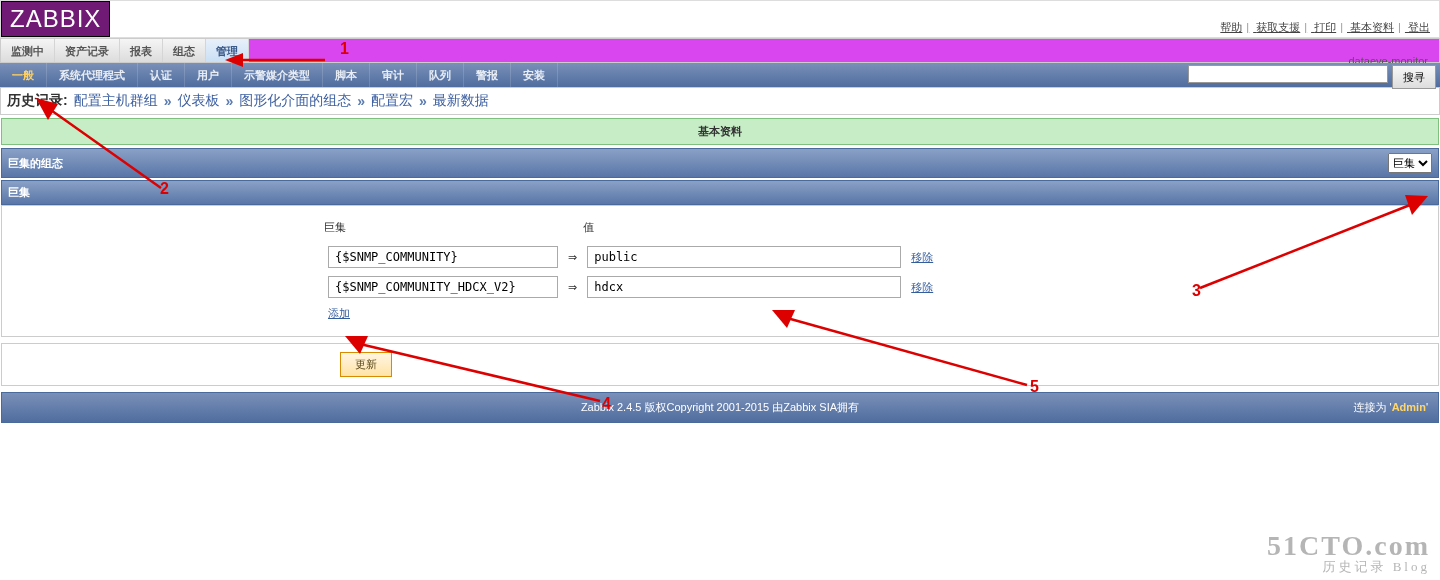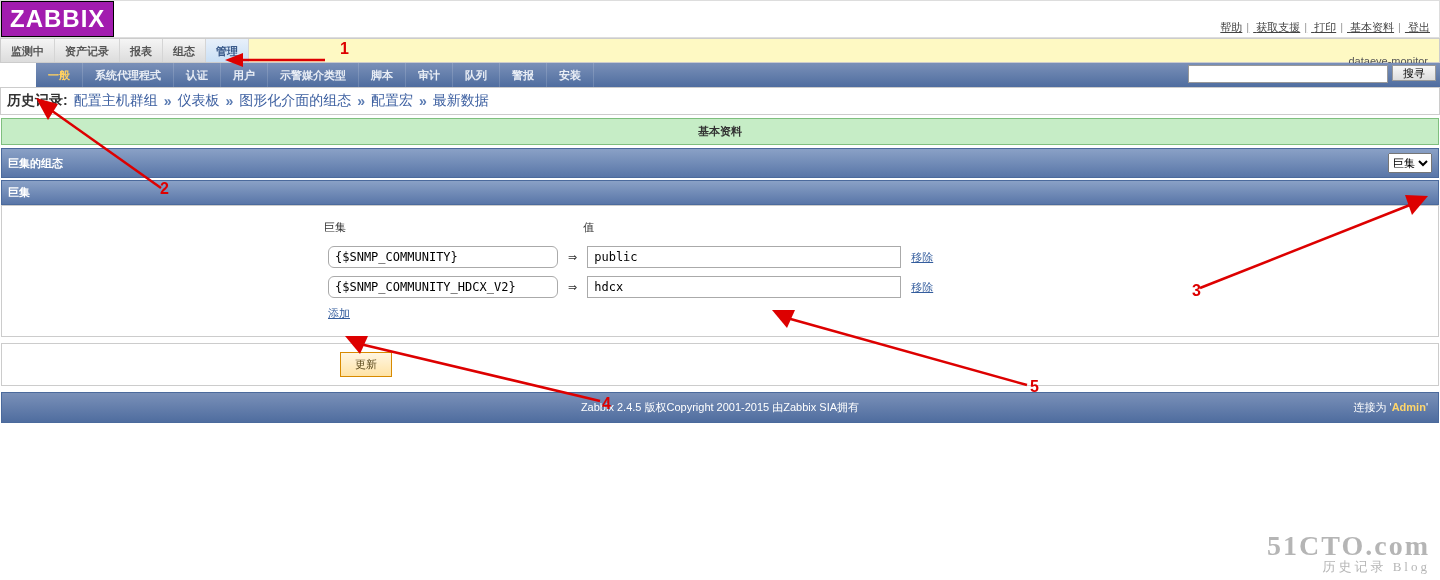--- a/index.html
+++ b/index.html
@@ -1,44 +1,44 @@
 <!DOCTYPE html>
 <html><head>
 <meta charset="utf-8">
 <style>
 * { box-sizing: border-box; margin: 0; padding: 0; }
 body { font-family: Verdana, Arial, sans-serif; font-size: 11px; background: #fff; color: #333; width: 1440px; }
 .top-right-links { position: absolute; top: 20px; right: 10px; font-size: 11px; color: #444; text-decoration: underline; }
 .top-right-links span { cursor: pointer; }
 .top-right-links .sep { margin: 0 4px; color: #999; }
 .logo-row { display: flex; align-items: flex-start; border: 1px solid #ddd; }
-.logo { background: #a21caf; color: #fff; font-family: Arial, sans-serif; font-weight: bold; font-size: 24px; padding: 3px 8px; letter-spacing: 1px; border: 1px solid #000; }
+.logo { background: #701a75; color: #fff; font-family: Arial, sans-serif; font-weight: normal; font-size: 24px; padding: 3px 8px; letter-spacing: 1px; border: 1px solid #000; }
 .host-label { position: absolute; right: 12px; top: 55px; font-size: 11px; color: #555; }
-.tabs1 { background: #fef9c3; display: flex; border: 1px solid #ccc; height: 25px; align-items: stretch; text-align: center; }
+.tabs1 { background: #d946ef; display: flex; border: 1px solid #ccc; height: 25px; align-items: stretch; text-align: center; }
 .tabs1 .tab { padding: 5px 10px; color: #555; cursor: pointer; border-right: 1px solid #d5d5d5; background: linear-gradient(#f5f5f5,#dcdcdc); font-weight: bold; }
 .tabs1 .tab.active { background: linear-gradient(#e8f0fa,#c9dff5); color: #3a5a8a; }
-.tabs2 { background: linear-gradient(#7a90b8,#4f6d9f); display: flex; height: 24px; align-items: flex-end; position: relative; margin-left: 36px; }
+.tabs2 { background: linear-gradient(#7a90b8,#4f6d9f); display: flex; height: 24px; align-items: flex-end; position: relative; }
 .tabs2 .tab { padding: 0 12px; color: #e8edf5; cursor: pointer; height: 100%; display: flex; align-items: center; font-weight: bold; border-right: 1px solid rgba(255,255,255,0.15); }
 .tabs2 .tab.active { color: #ffd060; }
 .search-wrap { position: absolute; right: 4px; top: 2px; display: flex; gap: 4px; }
 .search-wrap input { width: 200px; height: 18px; font-size: 11px; border: 1px solid #999; padding: 0 4px; }
-.search-wrap button { height: 16px; font-size: 11px; padding: 0 10px; background: linear-gradient(#f8f8f8,#ddd); border: 1px solid #999; cursor: pointer; }
+.search-wrap button { height: 24px; font-size: 11px; padding: 0 10px; background: linear-gradient(#f8f8f8,#ddd); border: 1px solid #999; cursor: pointer; }
 .history-row { border: 1px solid #ccc; padding: 4px 6px; display: flex; align-items: center; gap: 6px; font-size: 14px; }
 .history-row .label { color: #333; font-weight: bold; line-height: 1.1; }
 .history-row a { color: #3c5fa0; text-decoration: none; cursor: pointer; }
 .history-row .chev { color: #5b7cb3; font-weight: bold; }
 .success-banner { border: 1px solid #7fbf7f; background: #c6edc6; text-align: center; padding: 5px; font-weight: bold; margin: 3px 1px; }
 .bar { background: linear-gradient(#8aa1c6,#5976a8); color: #fff; padding: 4px 6px; border: 1px solid #4b6a9c; font-weight: bold; display: flex; justify-content: space-between; align-items: center; margin: 2px 1px 0; }
 .bar select { font-size: 11px; height: 20px; }
 .form-pane { border: 1px solid #ccc; margin: 0 1px; padding: 10px; }
 .form-table { margin-left: 310px; }
 .form-table th { text-align: left; font-weight: normal; color: #333; padding: 2px 10px 6px 0; }
 .form-table td { padding: 3px 4px; vertical-align: middle; }
 .form-table input[type=text] { font-size: 12px; font-family: monospace; height: 22px; border: 1px solid #aaa; padding: 0 6px; }
-.macro-input { width: 230px; border-radius: 6px; }
+.macro-input { width: 230px; }
 .value-input { width: 314px; }
 .arrow-sym { color: #333; padding: 0 6px; }
 .link-btn { color: #345d9d; text-decoration: underline; cursor: pointer; font-size: 11px; }
 .button-pane { border: 1px solid #ccc; margin: 6px 1px 0; padding: 8px 10px 8px 338px; }
 .button-pane button { border: 1px solid #d88a00; background: linear-gradient(#fff6e2,#ffe3a6); color: #5b4a1d; padding: 4px 14px; cursor: pointer; font-size: 11px; }
 .footer { background: linear-gradient(#7a90b8,#4f6d9f); border: 1px solid #4b6a9c; color: #fff; margin: 6px 1px 0; padding: 7px 10px; display: flex; justify-content: center; font-weight: normal; position: relative; }
 .footer .right { position: absolute; right: 10px; top: 7px; }
 .footer .right b { color: #ffd66a; }
 .watermark { position: fixed; right: 10px; bottom: 6px; text-align: right; color: rgba(120,120,120,0.55); font-family: Georgia, serif; line-height: 1.05; pointer-events: none; }
 .watermark .big { font-size: 28px; font-weight: bold; letter-spacing: 2px; }

